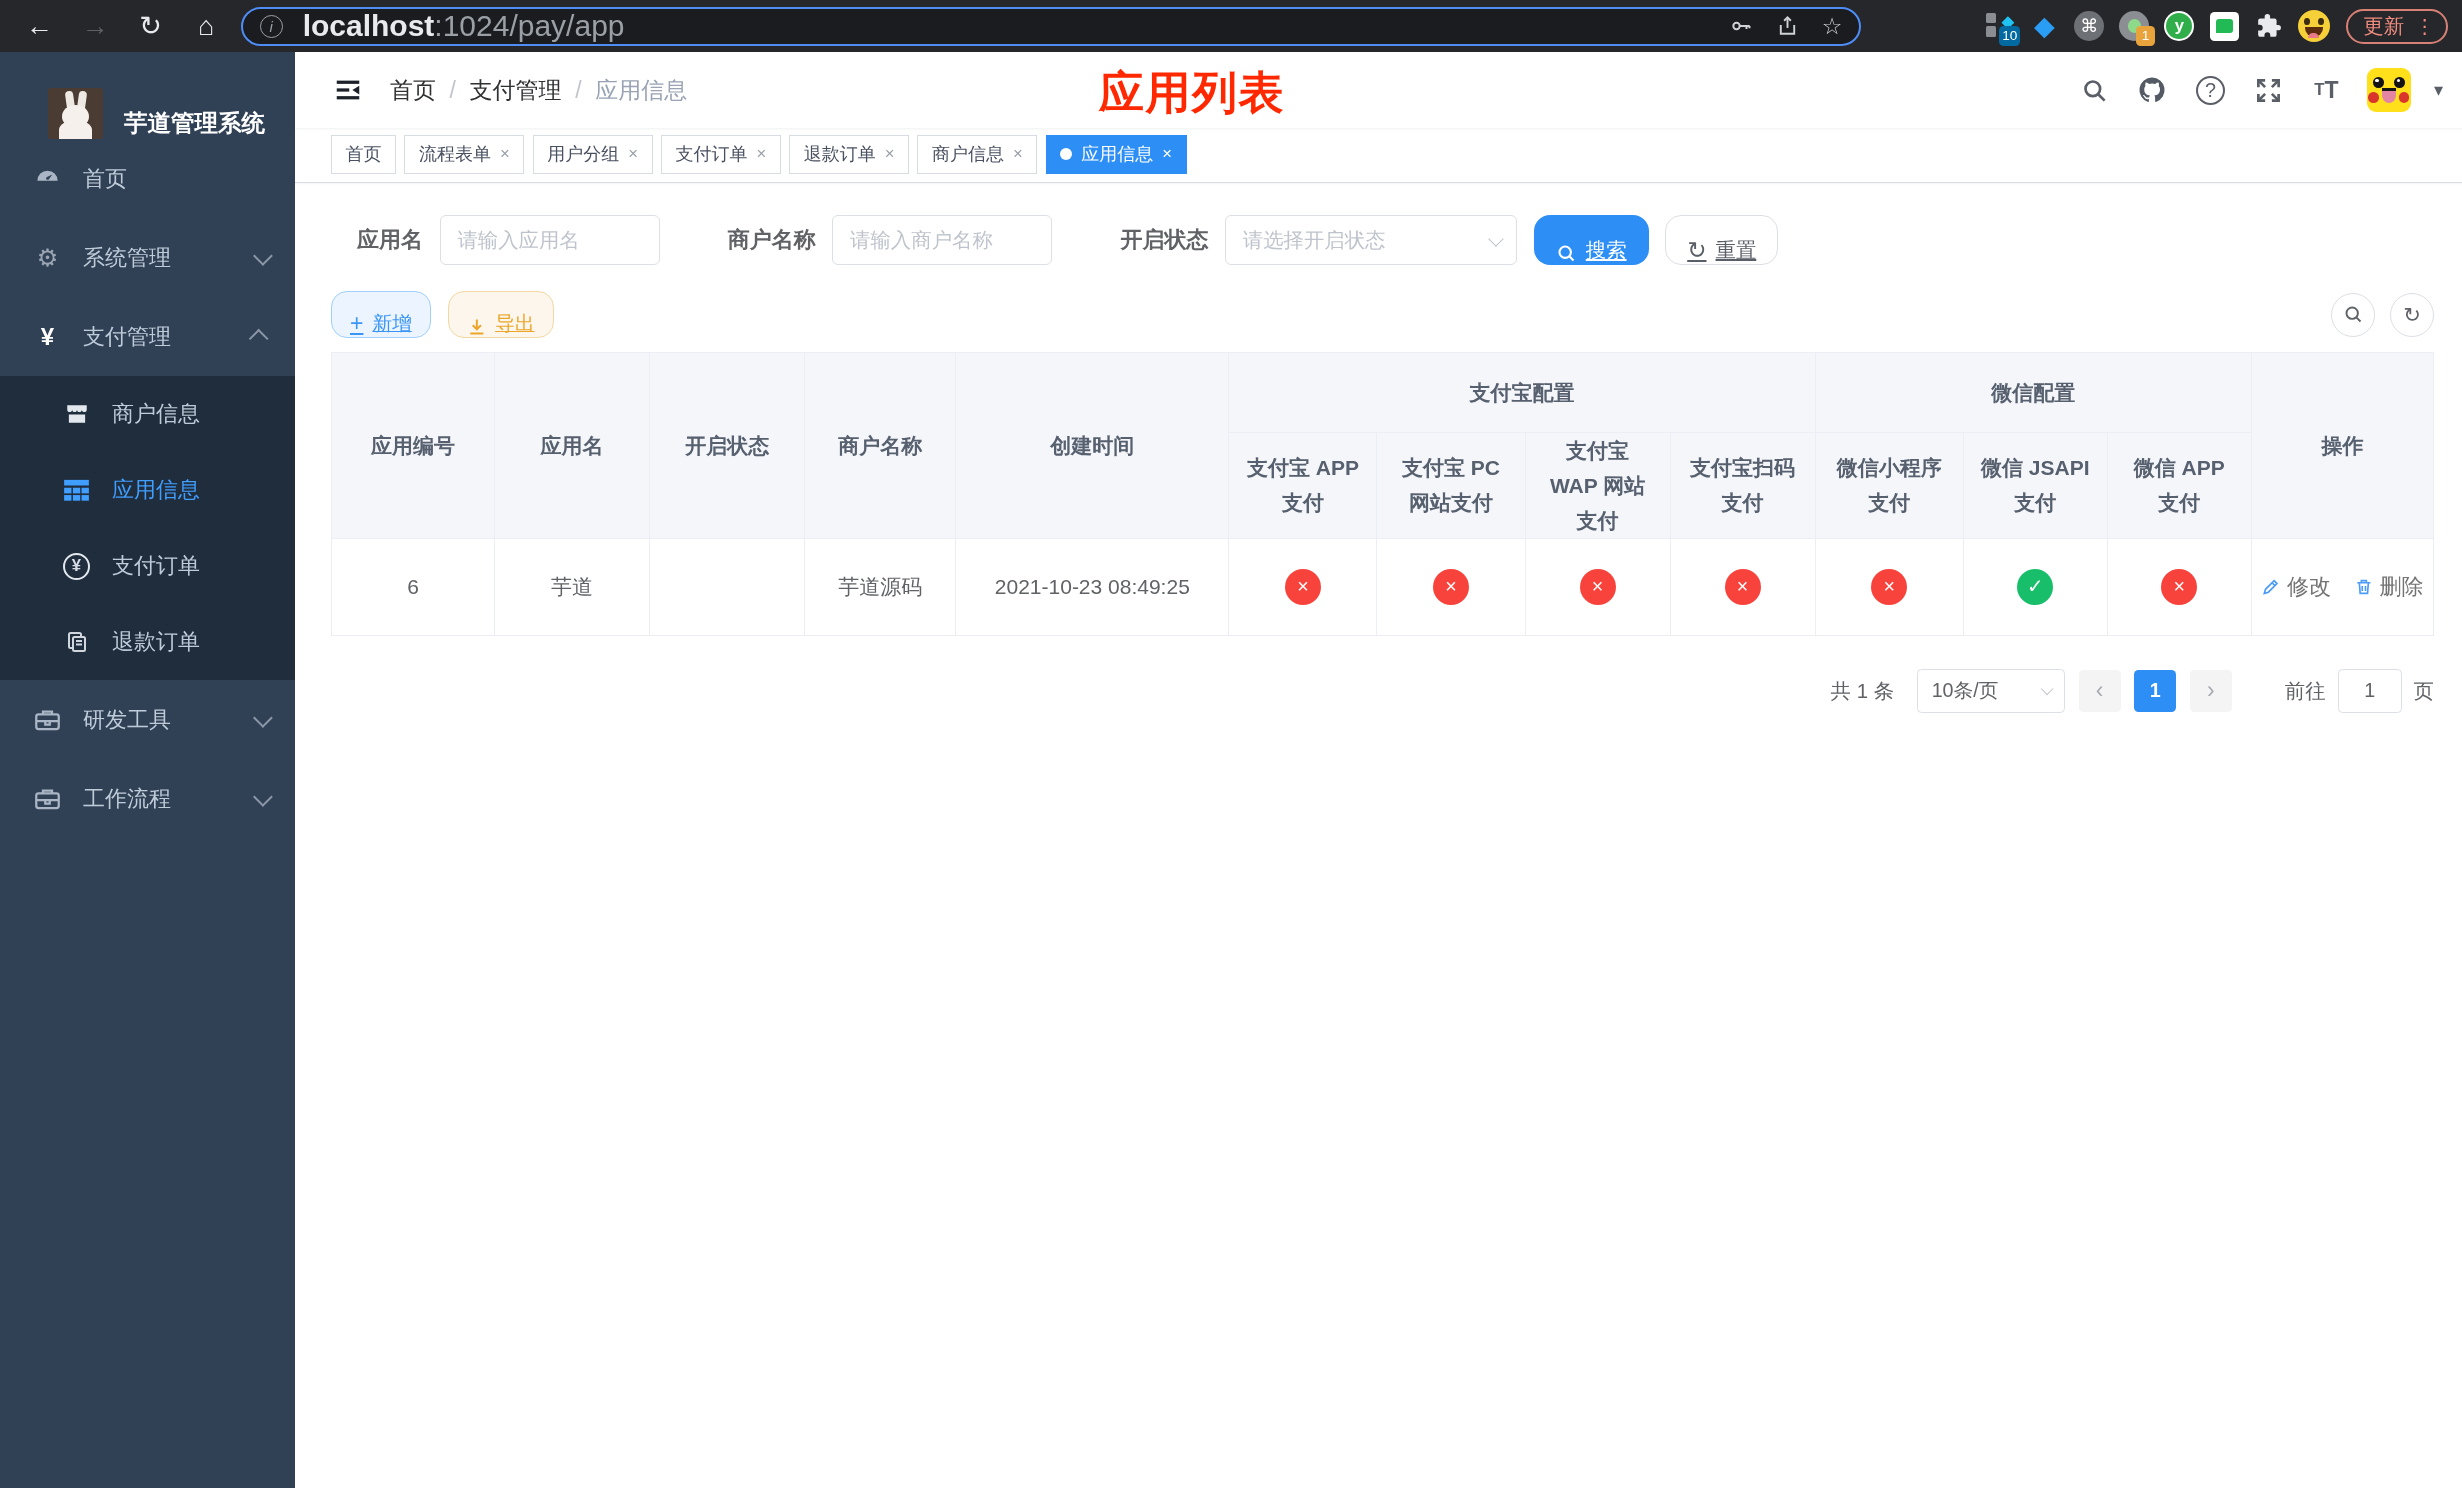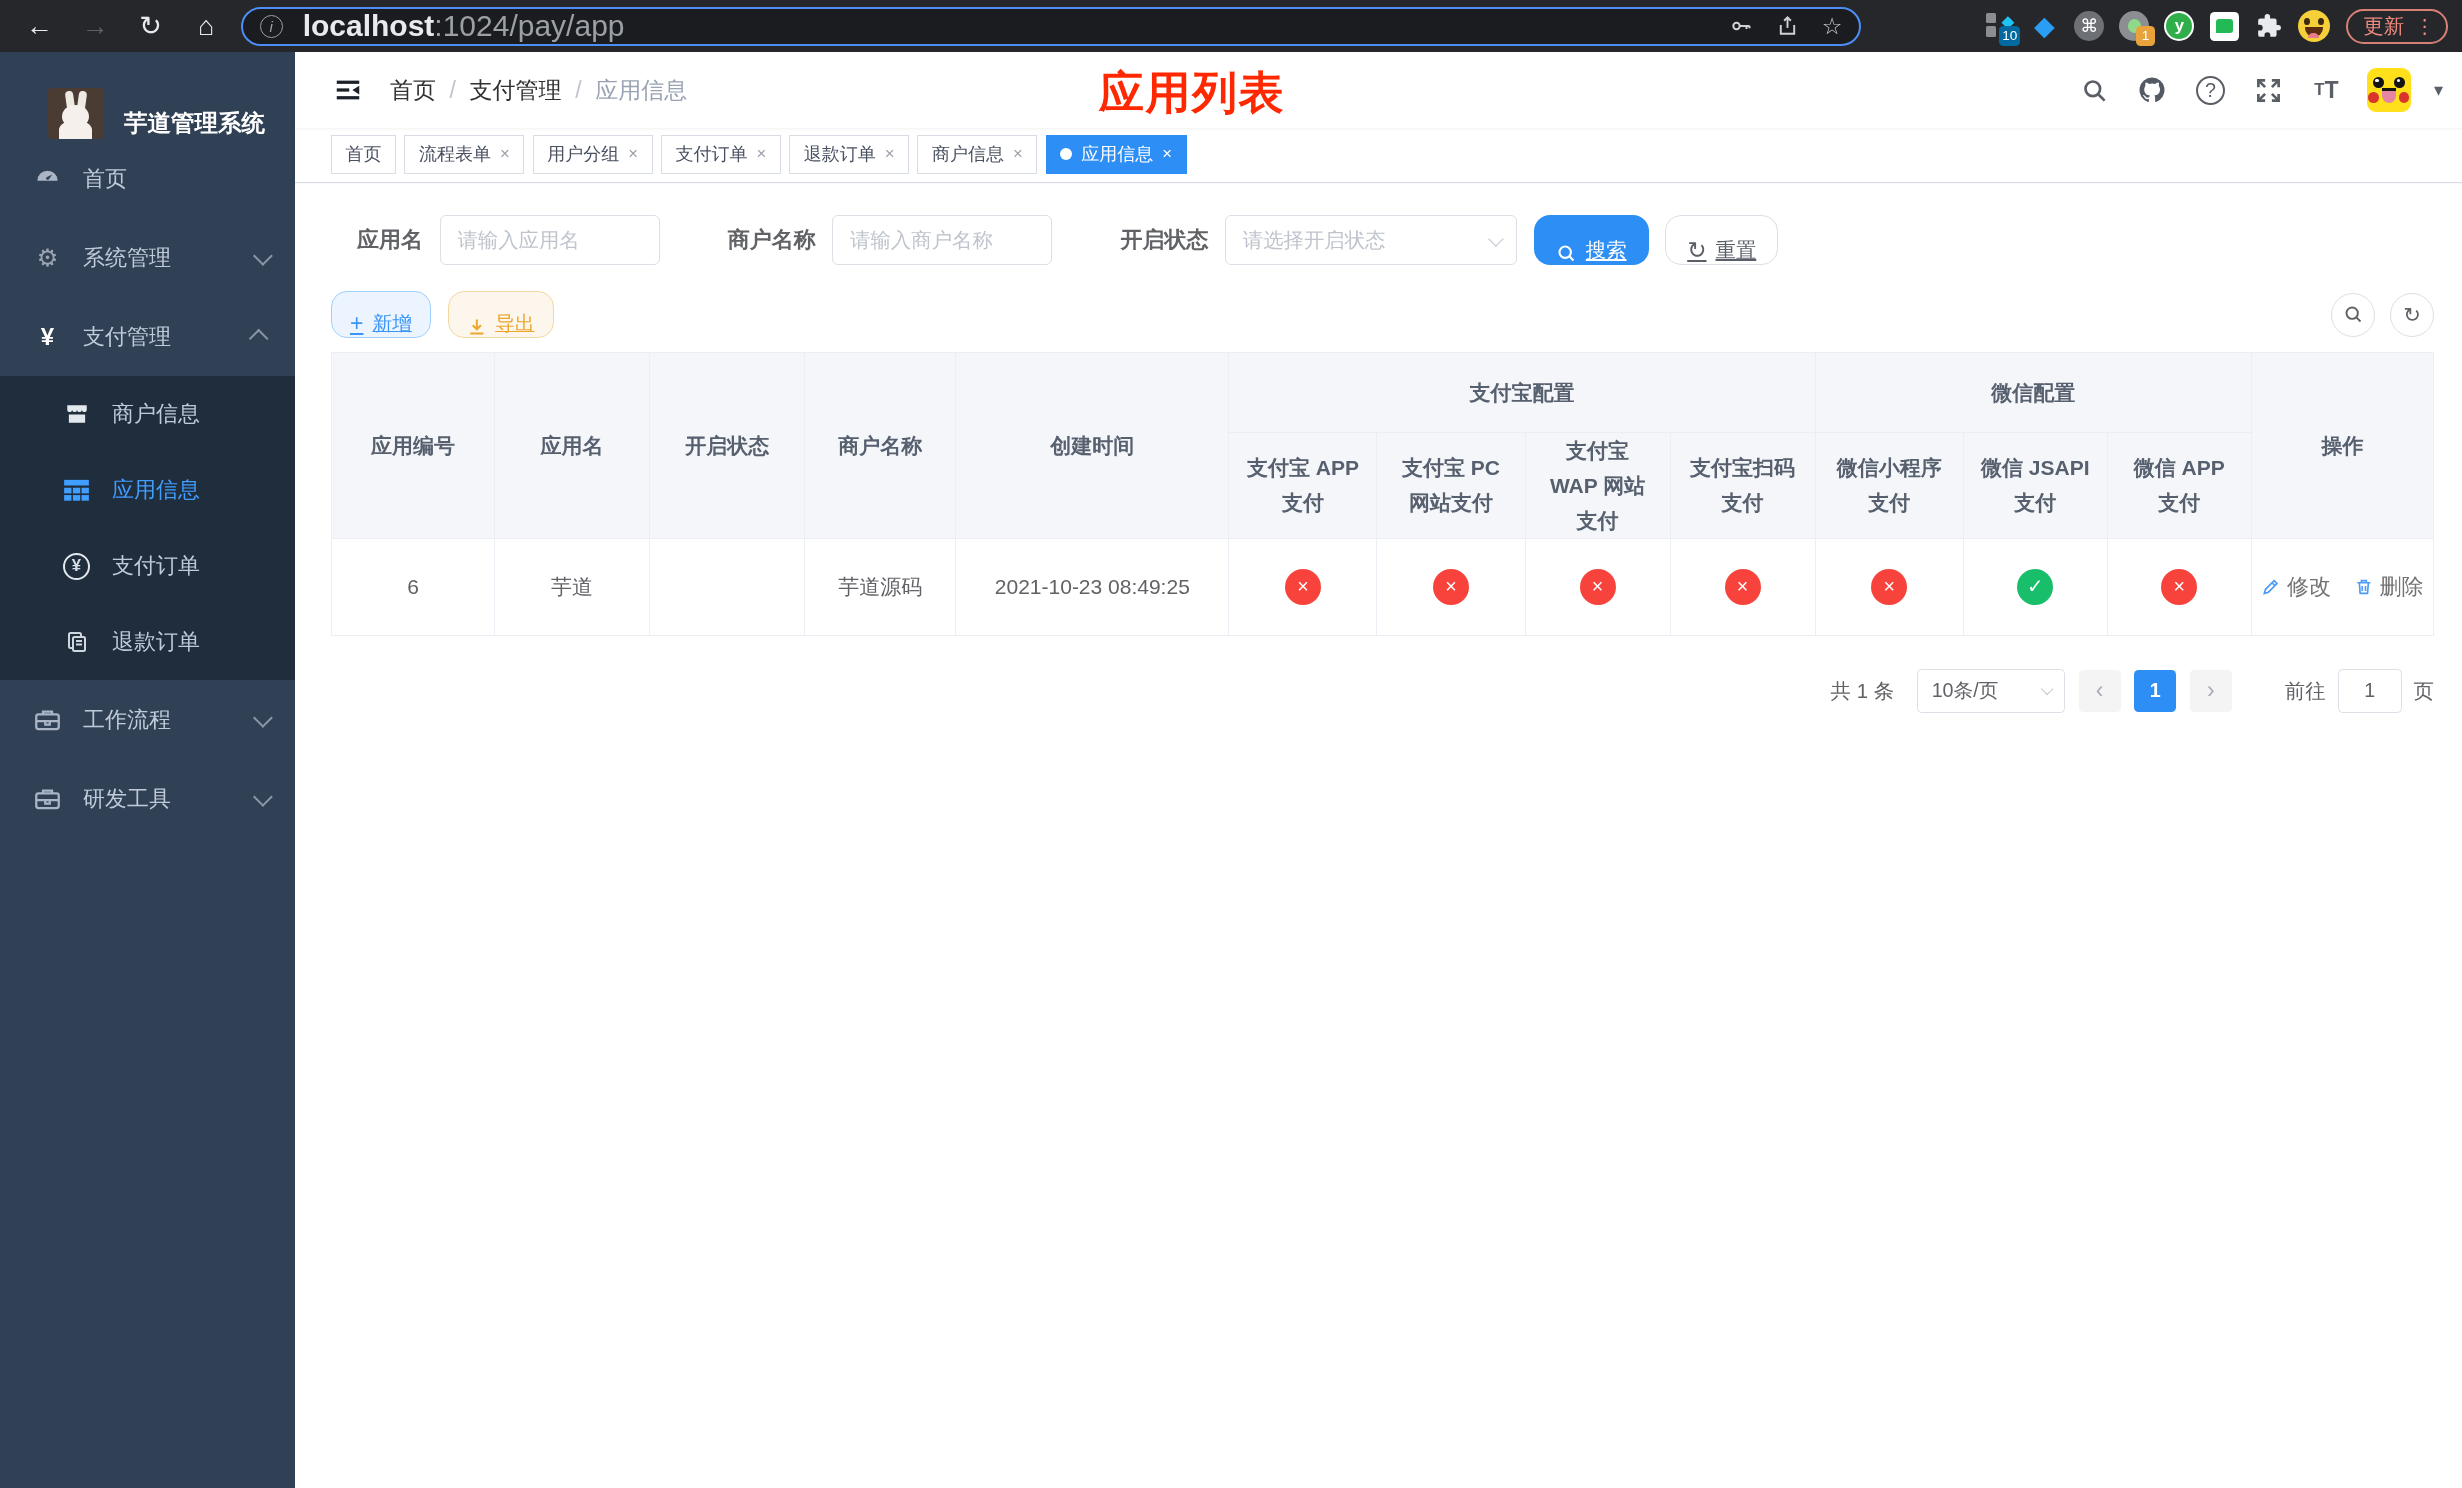--- a/index.html
+++ b/index.html
@@ -283,31 +283,31 @@
           <span class="mi-label">退款订单</span>
         </div>
       </div>
       <div class="m-item">
         <span class="mi-ic">
           <svg width="27" height="26" viewBox="0 0 24 22" fill="none" stroke="#aab6c5" stroke-width="2">
               <rect x="2" y="6" width="20" height="13" rx="2"></rect>
               <path d="M8 6V3.5h8V6M2 12h20M10 12v3h4v-3"></path>
             </svg>
         </span>
-        <span class="mi-label">工作流程</span>
+        <span class="mi-label">研发工具</span>
         <span class="chev down"></span>
       </div>
       <div class="m-item">
         <span class="mi-ic">
           <svg width="27" height="26" viewBox="0 0 24 22" fill="none" stroke="#aab6c5" stroke-width="2">
               <rect x="2" y="6" width="20" height="13" rx="2"></rect>
               <path d="M8 6V3.5h8V6M2 12h20M10 12v3h4v-3"></path>
             </svg>
         </span>
-        <span class="mi-label">研发工具</span>
+        <span class="mi-label">工作流程</span>
         <span class="chev down"></span>
       </div>
     </div>
   </div>
 
   <div class="main">
 
     <div class="navbar">
       <span class="hamburger">
         <svg width="30" height="30" viewBox="0 0 24 24" fill="#1d2129">

